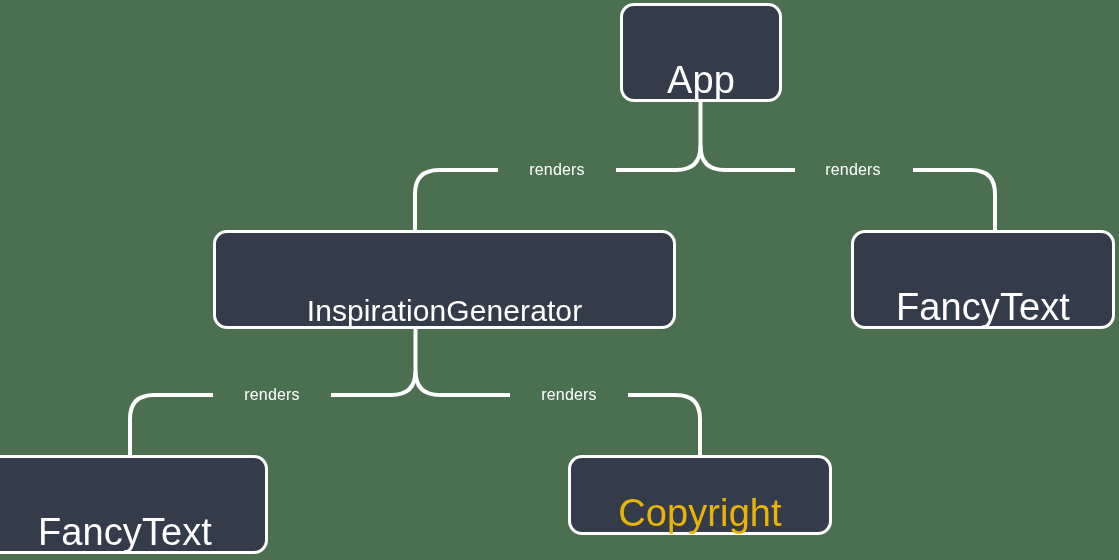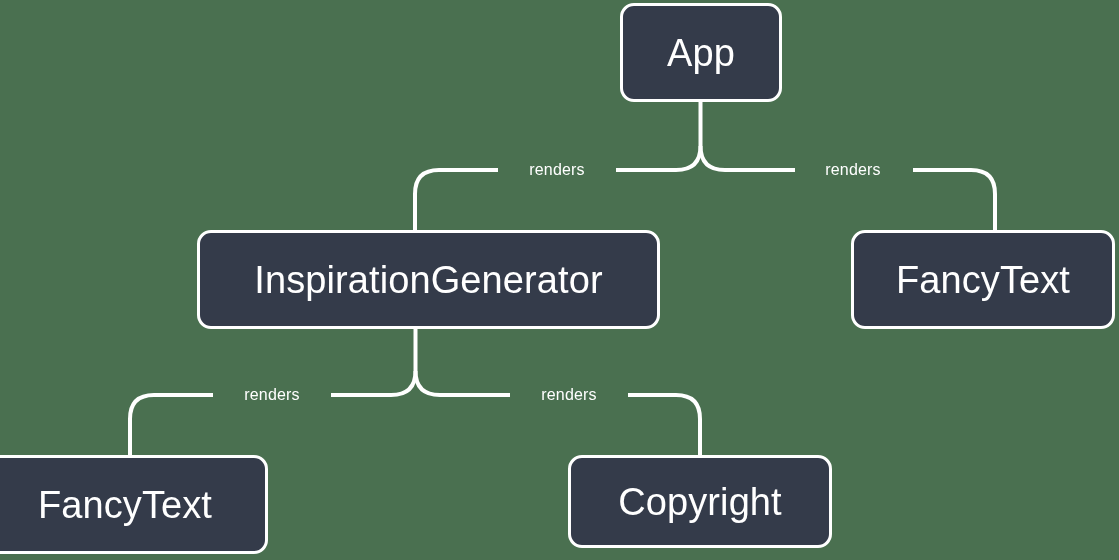--- a/index.html
+++ b/index.html
@@ -26,21 +26,21 @@
     width: 1119px;
     height: 560px;
   }
   .node {
     position: absolute;
     box-sizing: border-box;
     background: #343b4a;
     border: 3px solid #ffffff;
     border-radius: 14px;
     display: flex;
-    align-items: center;
+    align-items: flex-end;
     justify-content: center;
     color: #ffffff;
     font-family: "Liberation Sans", sans-serif;
     font-weight: 400;
     letter-spacing: 0.1px;
     white-space: nowrap;
   }
   .node-label {
     display: block;
     line-height: 1;
@@ -70,33 +70,33 @@
       <path d="M 415.5 329 L 415.5 371"></path>
       <path d="M 415.5 371 Q 415.5 395 391 395 L 331 395 M 213 395 L 154 395 Q 130 395 130 419 L 130 455"></path>
       <path d="M 415.5 371 Q 415.5 395 440 395 L 510 395 M 628 395 L 676 395 Q 700 395 700 419 L 700 455"></path>
     </g>
   </svg>
 
   <div class="node" style="left: 620px; top: 3px; width: 162px; height: 99px; font-size: 38px; background: rgb(52, 59, 74); border-color: rgb(255, 255, 255); color: rgb(255, 255, 255);">
     <span class="node-label">App</span>
   </div>
 
-  <div class="node" style="left: 197px; top: 230px; width: 463px; height: 99px; font-size: 38px; background: rgb(52, 59, 74); border-color: rgb(255, 255, 255); color: rgb(255, 255, 255);">
+  <div class="node" style="left: 213px; top: 230px; width: 463px; height: 99px; font-size: 30px; background: rgb(52, 59, 74); border-color: rgb(255, 255, 255); color: rgb(255, 255, 255);">
     <span class="node-label">InspirationGenerator</span>
   </div>
 
   <div class="node" style="left: 851px; top: 230px; width: 264px; height: 99px; font-size: 38px; background: rgb(52, 59, 74); border-color: rgb(255, 255, 255); color: rgb(255, 255, 255);">
     <span class="node-label">FancyText</span>
   </div>
 
   <div class="node" style="left: -18px; top: 455px; width: 286px; height: 99px; font-size: 38px; background: rgb(52, 59, 74); border-color: rgb(255, 255, 255); color: rgb(255, 255, 255);">
     <span class="node-label">FancyText</span>
   </div>
 
-  <div class="node" style="left: 568px; top: 455px; width: 264px; height: 93px; font-size: 38px; background: rgb(52, 59, 74); border-color: rgb(255, 255, 255); color: #ffffff;">
+  <div class="node" style="left: 568px; top: 455px; width: 264px; height: 80px; font-size: 38px; background: rgb(52, 59, 74); border-color: rgb(255, 255, 255); color: #eab308;">
     <span class="node-label">Copyright</span>
   </div>
 
   <span class="edge-label" style="left: 557px; top: 170px; color: rgb(255, 255, 255);">renders</span>
   <span class="edge-label" style="left: 853px; top: 170px; color: rgb(255, 255, 255);">renders</span>
   <span class="edge-label" style="left: 272px; top: 395px; color: rgb(255, 255, 255);">renders</span>
   <span class="edge-label" style="left: 569px; top: 395px; color: rgb(255, 255, 255);">renders</span>
 
 </div>
 

